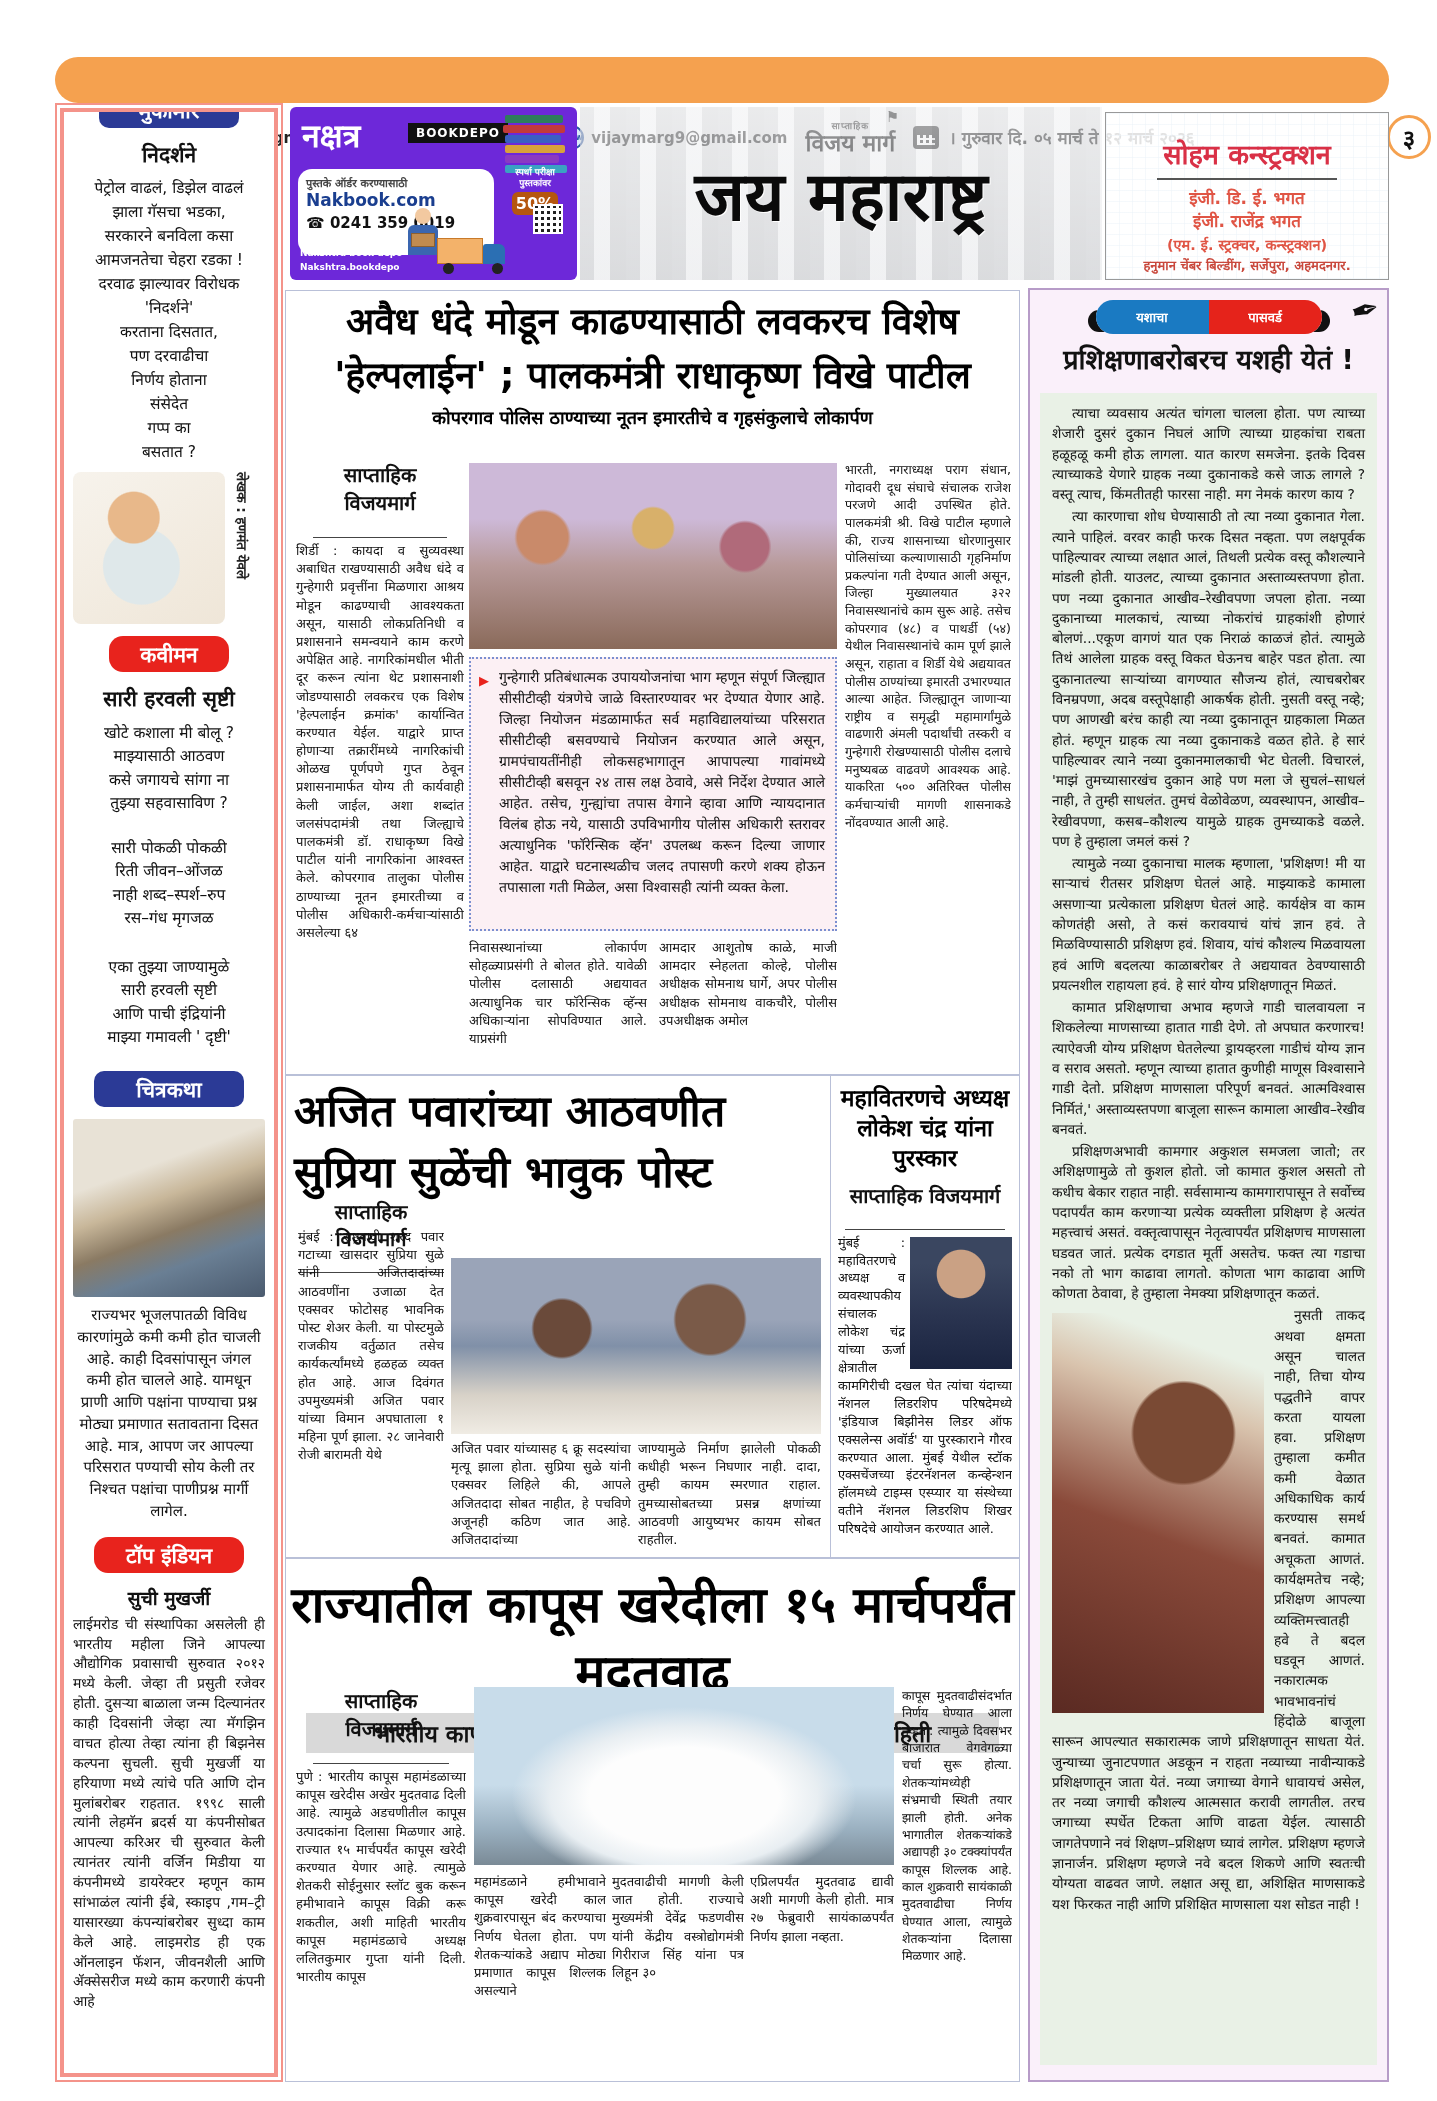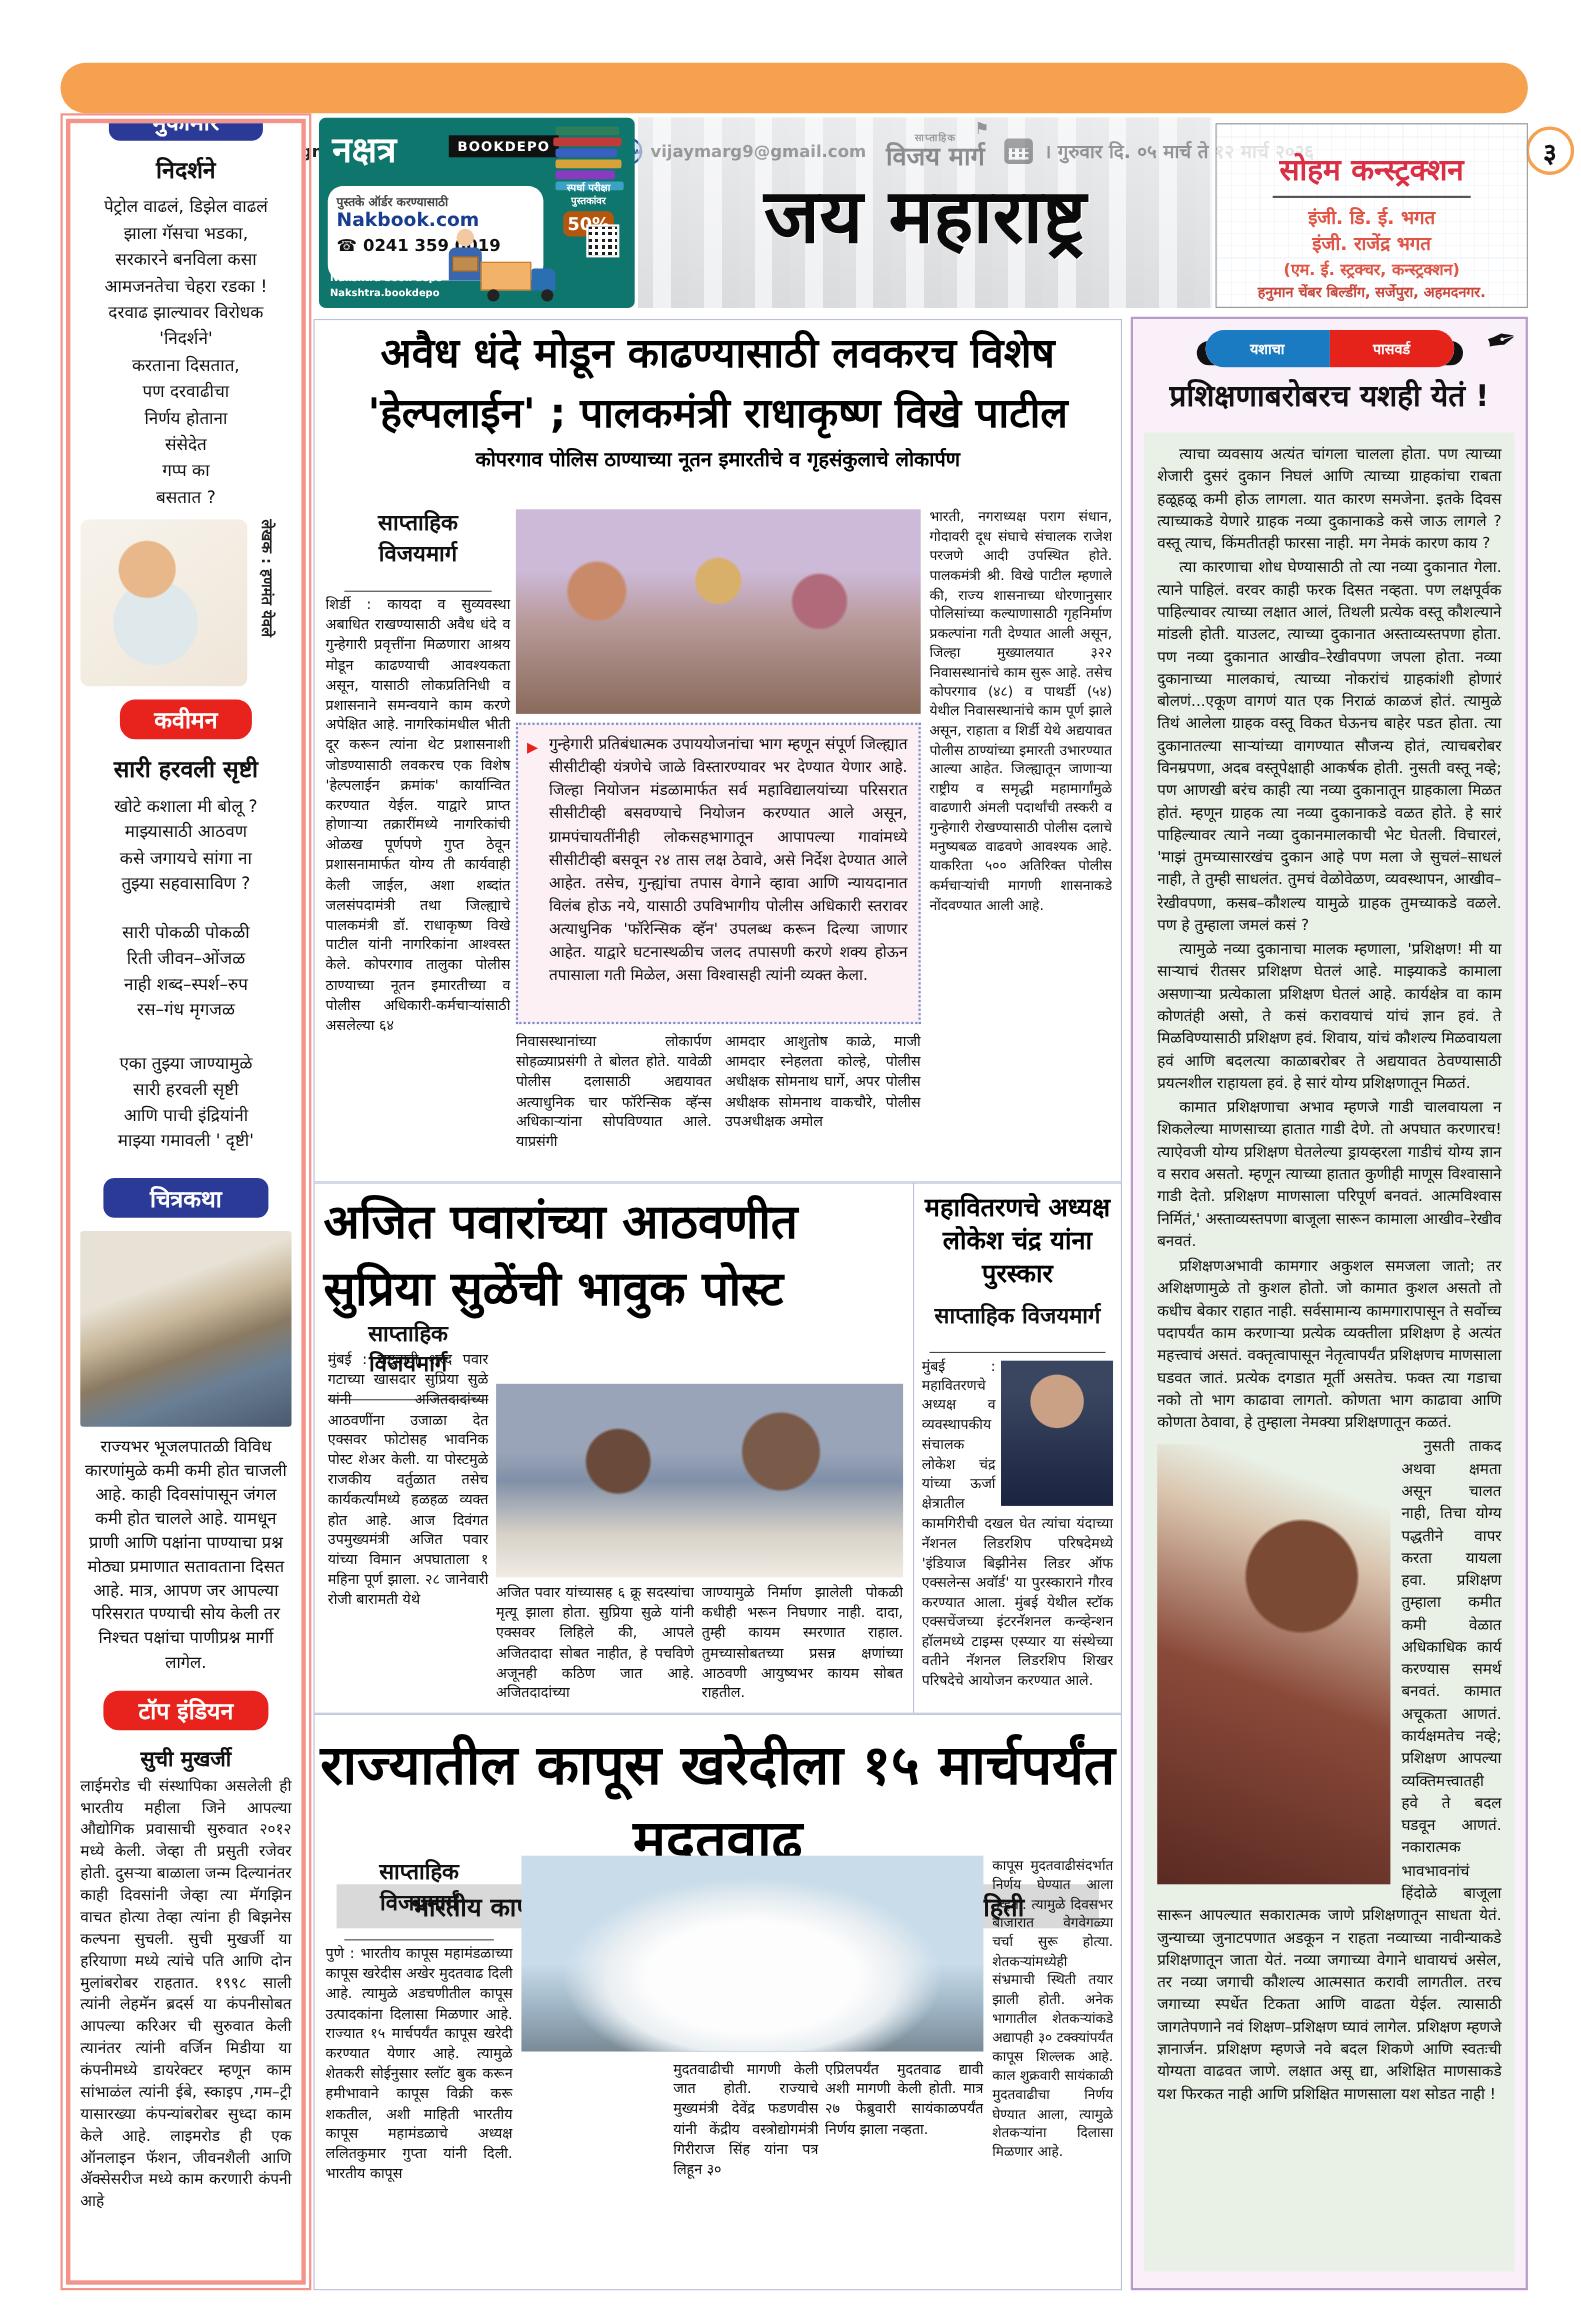--- a/index.html
+++ b/index.html
@@ -36,21 +36,21 @@
   .sb-poem { font-size:15.5px; text-align:center; line-height:1.55; }
   .cartoon-row { display:flex; margin-top:8px; align-items:stretch; }
   .cartoon { width:152px; height:152px; border-radius:8px; background:radial-gradient(circle at 40% 30%, #e8b88a 0 18%, transparent 19%), radial-gradient(circle at 45% 62%, #dfe8ea 0 30%, transparent 31%), linear-gradient(145deg,#f7f3ec,#efe6d8); }
   .vert-credit { writing-mode:vertical-rl; font-size:13.5px; font-weight:bold; color:#222; margin-left:8px; }
   .stanza { font-size:15.5px; text-align:center; line-height:1.5; margin:10px 0; }
   .sb-img { width:100%; height:178px; border-radius:3px; background:linear-gradient(160deg,#e8e2d6 0 30%, #c8b79a 45%, #8a7a63 60%, #6a7f94 75%, #4a5a6e 100%); }
   .sb-par { font-size:15px; text-align:center; line-height:1.45; margin-top:8px; }
   .sb-just { font-size:14px; text-align:justify; line-height:1.42; }
 
   
-  .ad-nak { left:290px; top:107px; width:287px; height:173px; background:#0f766e; border-radius:6px; overflow:hidden; }
+  .ad-nak { left:290px; top:107px; width:287px; height:173px; background:#6d28d9; border-radius:6px; overflow:hidden; }
   .nak-name { position:absolute; left:12px; top:6px; font-size:32px; font-weight:bold; color:#fff; }
   .nak-bookdepo { position:absolute; left:118px; top:16px; background:#111; color:#fff; font-size:12px; font-weight:bold; padding:3px 8px; letter-spacing:1px; }
   .nak-books { position:absolute; right:10px; top:6px; width:62px; }
   .nak-books i { display:block; height:8px; margin-top:2px; border-radius:2px; }
   .nak-white { position:absolute; left:8px; top:62px; width:196px; height:86px; background:#fff; border-radius:14px; padding:6px 8px; }
   .nak-line1 { font-size:11px; color:#444; font-weight:bold; }
   .nak-site { font-size:17px; font-weight:bold; color:#1a3e8f; }
   .nak-phone { font-size:15px; font-weight:bold; color:#111; margin-top:4px; }
   .nak-offer { position:absolute; right:6px; top:60px; width:72px; text-align:center; }
   .nak-offer-label { color:#fff; font-size:9px; font-weight:bold; line-height:1.2; }
@@ -336,17 +336,18 @@
 
 <div class="abs art art-cotton">
   <div class="hl cot-h">राज्यातील कापूस खरेदीला १५ मार्चपर्यंत मुदतवाढ</div>
   <div class="cot-sub">भारतीय कापूस महामंडळाचे अध्यक्ष ललितकुमार गुप्ता यांची माहिती</div>
   <div class="cot-content">
     <div class="c-col1 news">
       <span class="byline">साप्ताहिक विजयमार्ग</span>
       <span>पुणे : भारतीय कापूस महामंडळाच्या कापूस खरेदीस अखेर मुदतवाढ दिली आहे. त्यामुळे अडचणीतील कापूस उत्पादकांना दिलासा मिळणार आहे. राज्यात १५ मार्चपर्यंत कापूस खरेदी करण्यात येणार आहे. त्यामुळे शेतकरी सोईनुसार स्लॉट बुक करून हमीभावाने कापूस विक्री करू शकतील, अशी माहिती भारतीय कापूस महामंडळाचे अध्यक्ष ललितकुमार गुप्ता यांनी दिली. भारतीय कापूस</span>
     </div>
     <div class="c-photo"></div>
+    <div class="c-colA news">महामंडळाने हमीभावाने कापूस खरेदी काल शुक्रवारपासून बंद करण्याचा निर्णय घेतला होता. पण शेतकऱ्यांकडे अद्याप मोठ्या प्रमाणात कापूस शिल्लक असल्याने</div>
     <div class="c-colB news">मुदतवाढीची मागणी केली जात होती. राज्याचे मुख्यमंत्री देवेंद्र फडणवीस यांनी केंद्रीय वस्त्रोद्योगमंत्री गिरीराज सिंह यांना पत्र लिहून ३०</div>
     <div class="c-colC news">एप्रिलपर्यंत मुदतवाढ द्यावी अशी मागणी केली होती. मात्र २७ फेब्रुवारी सायंकाळपर्यंत निर्णय झाला नव्हता.</div>
     <div class="c-col5 news">कापूस मुदतवाढीसंदर्भात निर्णय घेण्यात आला नव्हता. त्यामुळे दिवसभर बाजारात वेगवेगळ्या चर्चा सुरू होत्या. शेतकऱ्यांमध्येही संभ्रमाची स्थिती तयार झाली होती. अनेक भागातील शेतकऱ्यांकडे अद्यापही ३० टक्क्यांपर्यंत कापूस शिल्लक आहे. काल शुक्रवारी सायंकाळी मुदतवाढीचा निर्णय घेण्यात आला, त्यामुळे शेतकऱ्यांना दिलासा मिळणार आहे.</div>
   </div>
 </div>
 
 </body></html>

